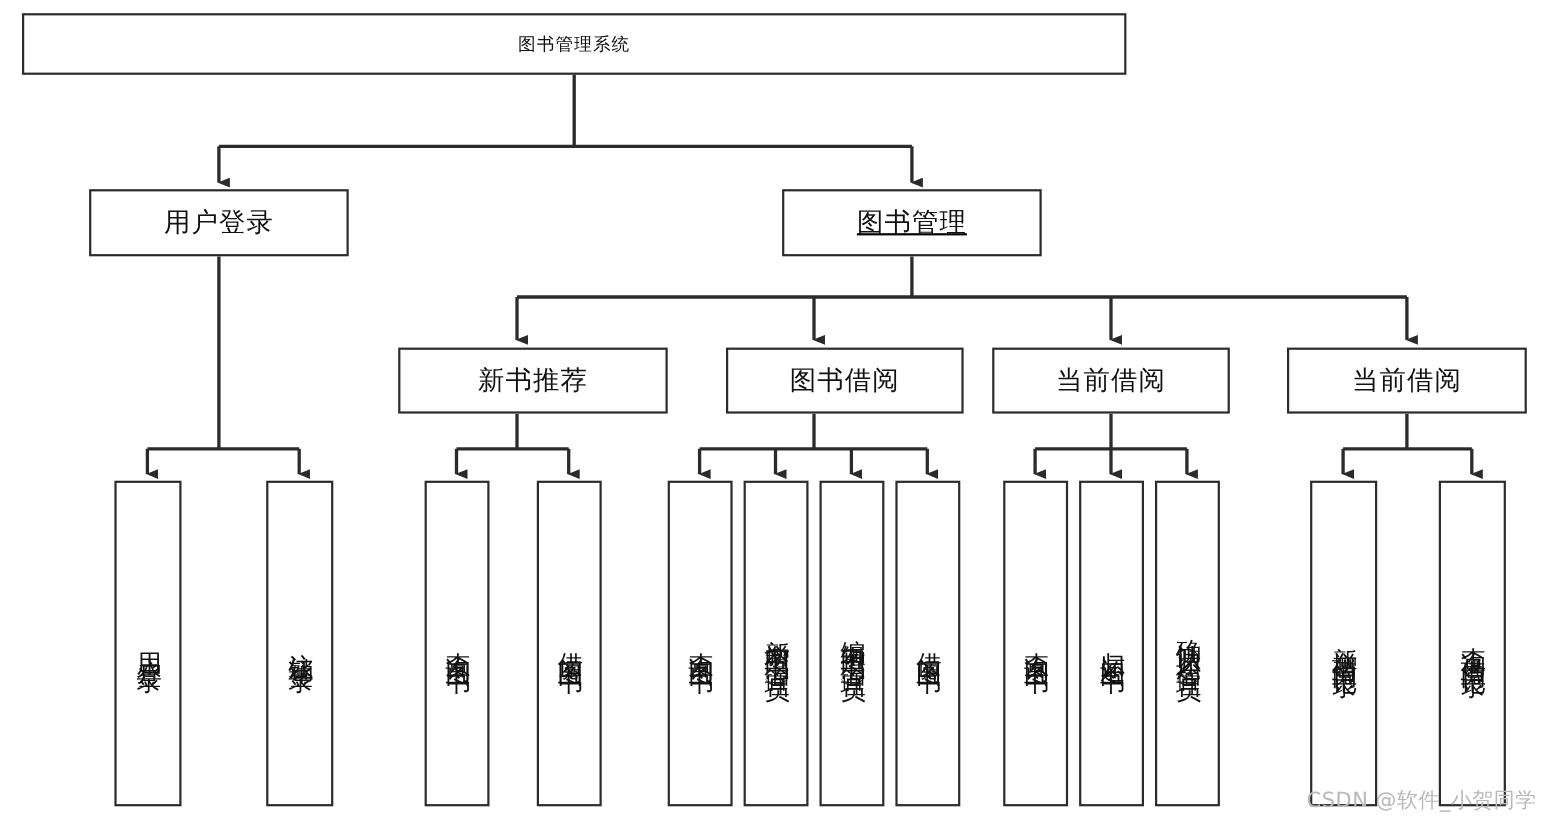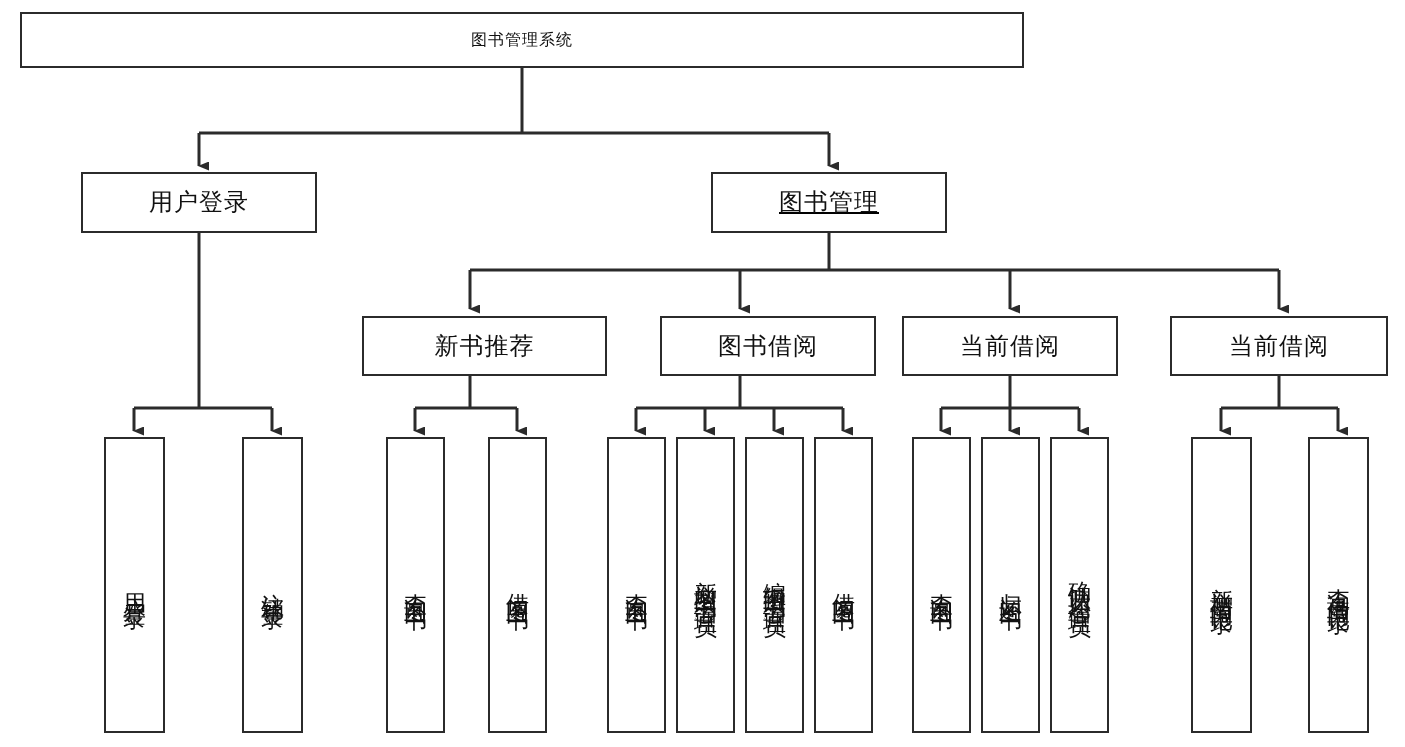--- a/index.html
+++ b/index.html
@@ -193,14 +193,15 @@
     <span class="node-label">确认归还（管理员）</span>
   </div>
 
   <div class="node v" style="left:1191px; top:437px; width:61px; height:296px;">
     <span class="node-label">新增借阅记录</span>
   </div>
   <div class="node v" style="left:1308px; top:437px; width:61px; height:296px;">
     <span class="node-label">查询借阅记录</span>
   </div>
 
+  <div id="watermark">CSDN @软件_小贺同学</div>
 
 </div>
 
 </body></html>

